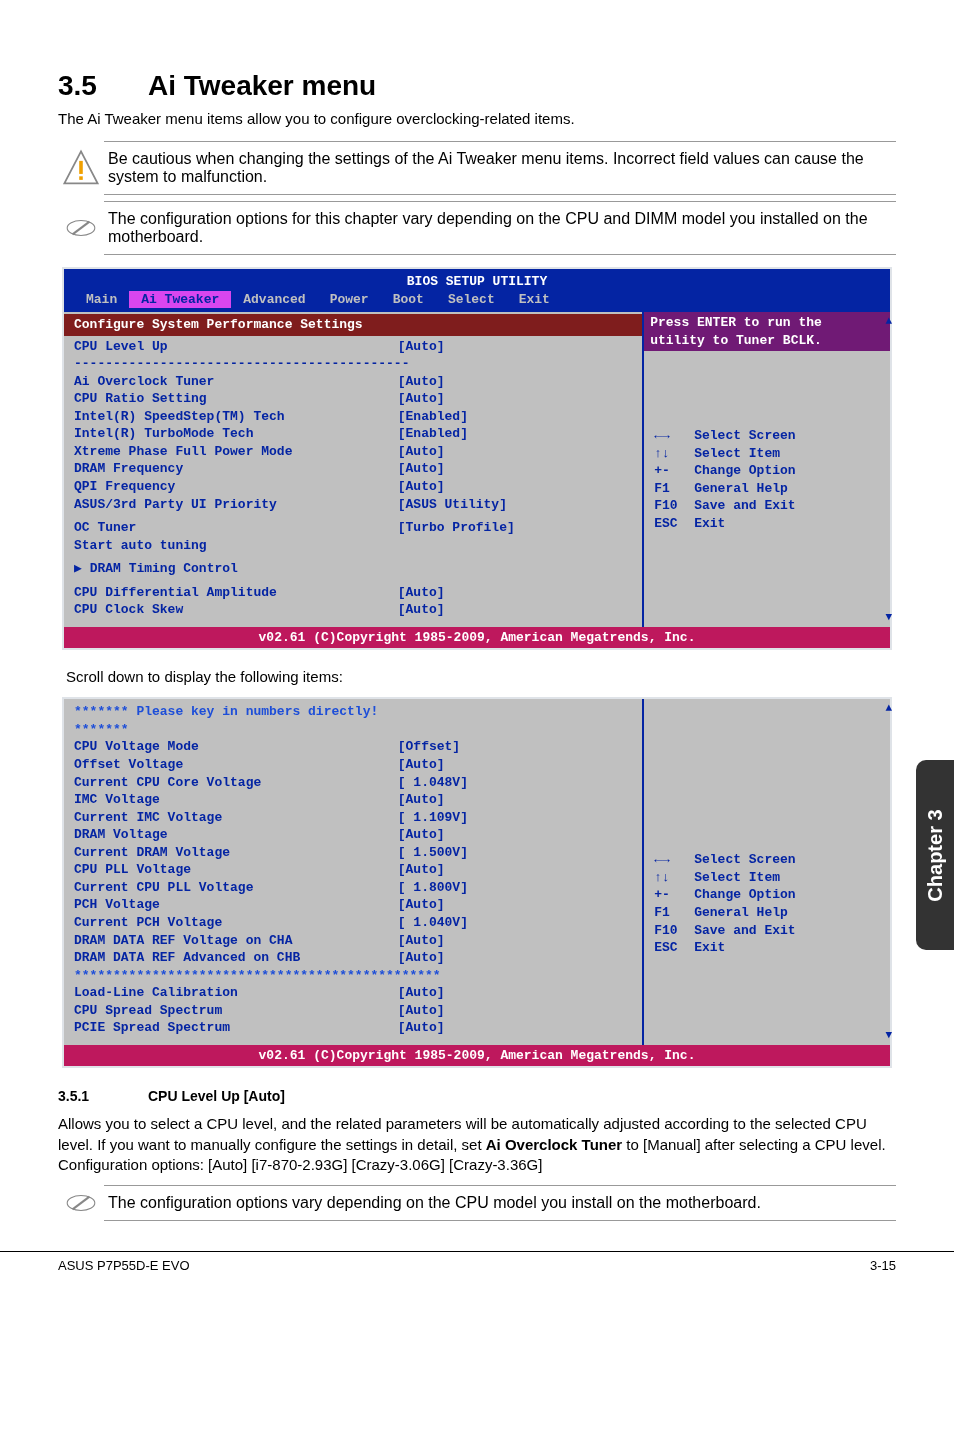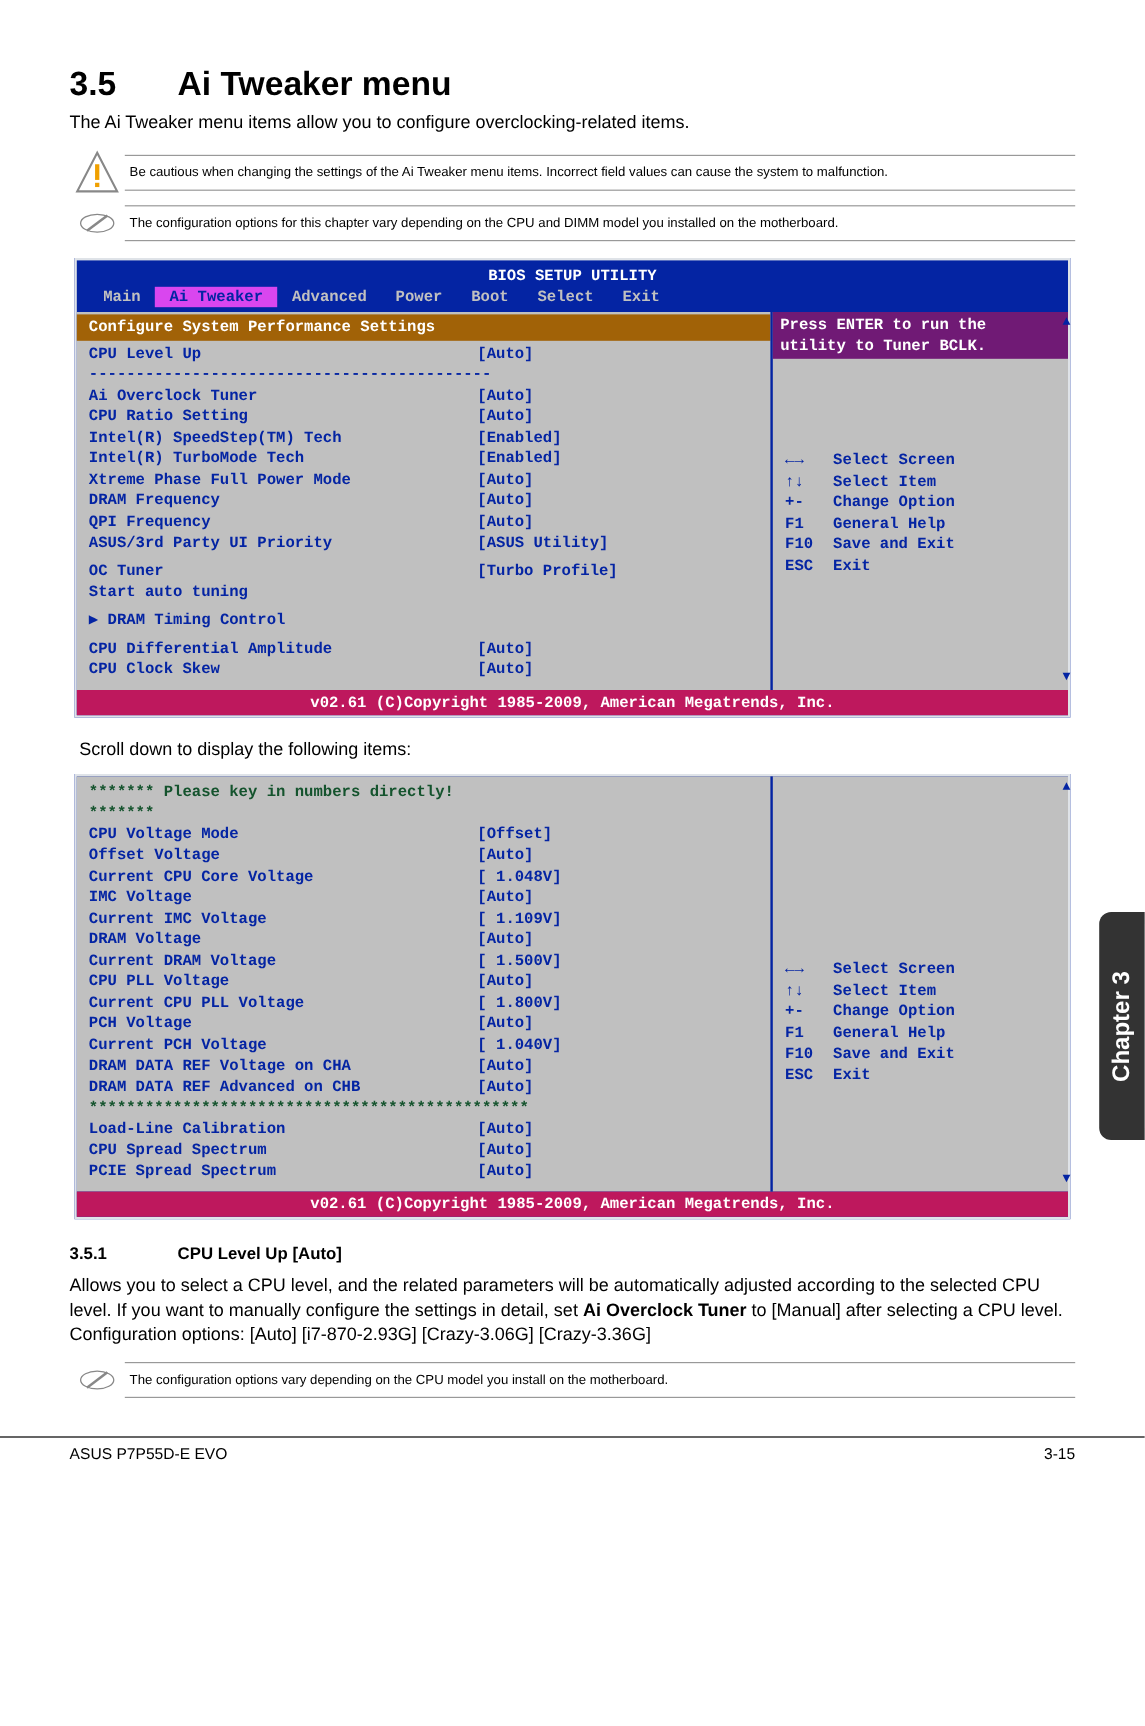--- a/index.html
+++ b/index.html
@@ -6,55 +6,56 @@
   body {
     font-family: Arial, Helvetica, sans-serif;
     font-size: 15px;
     color: #000;
     background: #fff;
     width: 954px;
     position: relative;
   }
   .page {
     padding: 54px 58px 0 58px;
+    margin-top: 16px;
   }
   h1.title {
     font-size: 28px;
     font-weight: bold;
     margin-bottom: 8px;
   }
   .title .num { display:inline-block; width:90px; }
   .intro { margin-bottom: 14px; }
   .note-row { display: flex; align-items: center; margin: 6px 0; }
   .note-icon { width: 46px; flex: 0 0 46px; display:flex; align-items:center; justify-content:center; }
-  .note-body { flex:1; border-top:1px solid #999; border-bottom:1px solid #999; padding:8px 4px; font-size:11px; }
+  .note-body { flex:1; border-top:1px solid #999; border-bottom:1px solid #999; padding:8px 4px; font-size:16px; }
   .alert-icon svg { width:38px; height:38px; }
   .pencil-icon svg { width:34px; height:34px; }
 
   .bios {
     margin: 12px 4px 0 4px;
     border: 2px solid #dfe3e8;
     background: #0424a3;
     color: #fff;
     font-family: "Courier New", monospace;
     font-size: 13px;
     line-height: 1.35;
     font-weight: bold;
   }
   .bios-title { text-align:center; color:#fff; padding-top:4px; }
   .bios-tabs { display:flex; padding:0 10px 4px 10px; gap:0; color:#c0c0c0; }
   .bios-tabs .tab { padding:0 12px; }
   .bios-tabs .tab.sel { background:#d946ef; color:#0424a3; }
   .bios-body { background:#c0c0c0; color:#0424a3; display:flex; }
   .bios-left { flex:1; padding:4px 10px 8px 10px; position:relative; }
-  .bios-left .hdr { color:#fff; background:#a16207; display:inline-block; margin:-4px -10px 2px -10px; padding:2px 10px; width:calc(100% + 20px); }
+  .bios-left .hdr { color:#fff; background:#7f1d1d; display:inline-block; margin:-4px -10px 2px -10px; padding:2px 10px; width:calc(100% + 20px); }
   .cfgrow { display:flex; }
   .cfgrow .lbl { width: 58%; color:#0424a3; }
   .cfgrow .val { color:#0424a3; }
-  .cfgrow.white .lbl, .cfgrow.white .val { color: #14532d; }
+  .cfgrow.white .lbl, .cfgrow.white .val { color: #1d4ed8; }
   .yellow { color: #b99200; }
   .sep { color:#0424a3; }
   .bios-right { width:30%; border-left: 2px solid #0424a3; padding:4px 10px 8px 10px; color:#0424a3; position:relative; }
   .bios-right .help-top { background:#701a75; color:#fff; margin:-4px -10px 0 -10px; padding:2px 6px;}
   .help-keys { margin-top: 76px; }
   .help-keys div { display:flex; }
   .help-keys .k { width:40px; }
   .scroll-arrow { position:absolute; right:-2px; color:#0424a3; font-size:11px;}
   .bios-footer { background:#be185d; color:#fff; text-align:center; padding:2px 0; }
 

